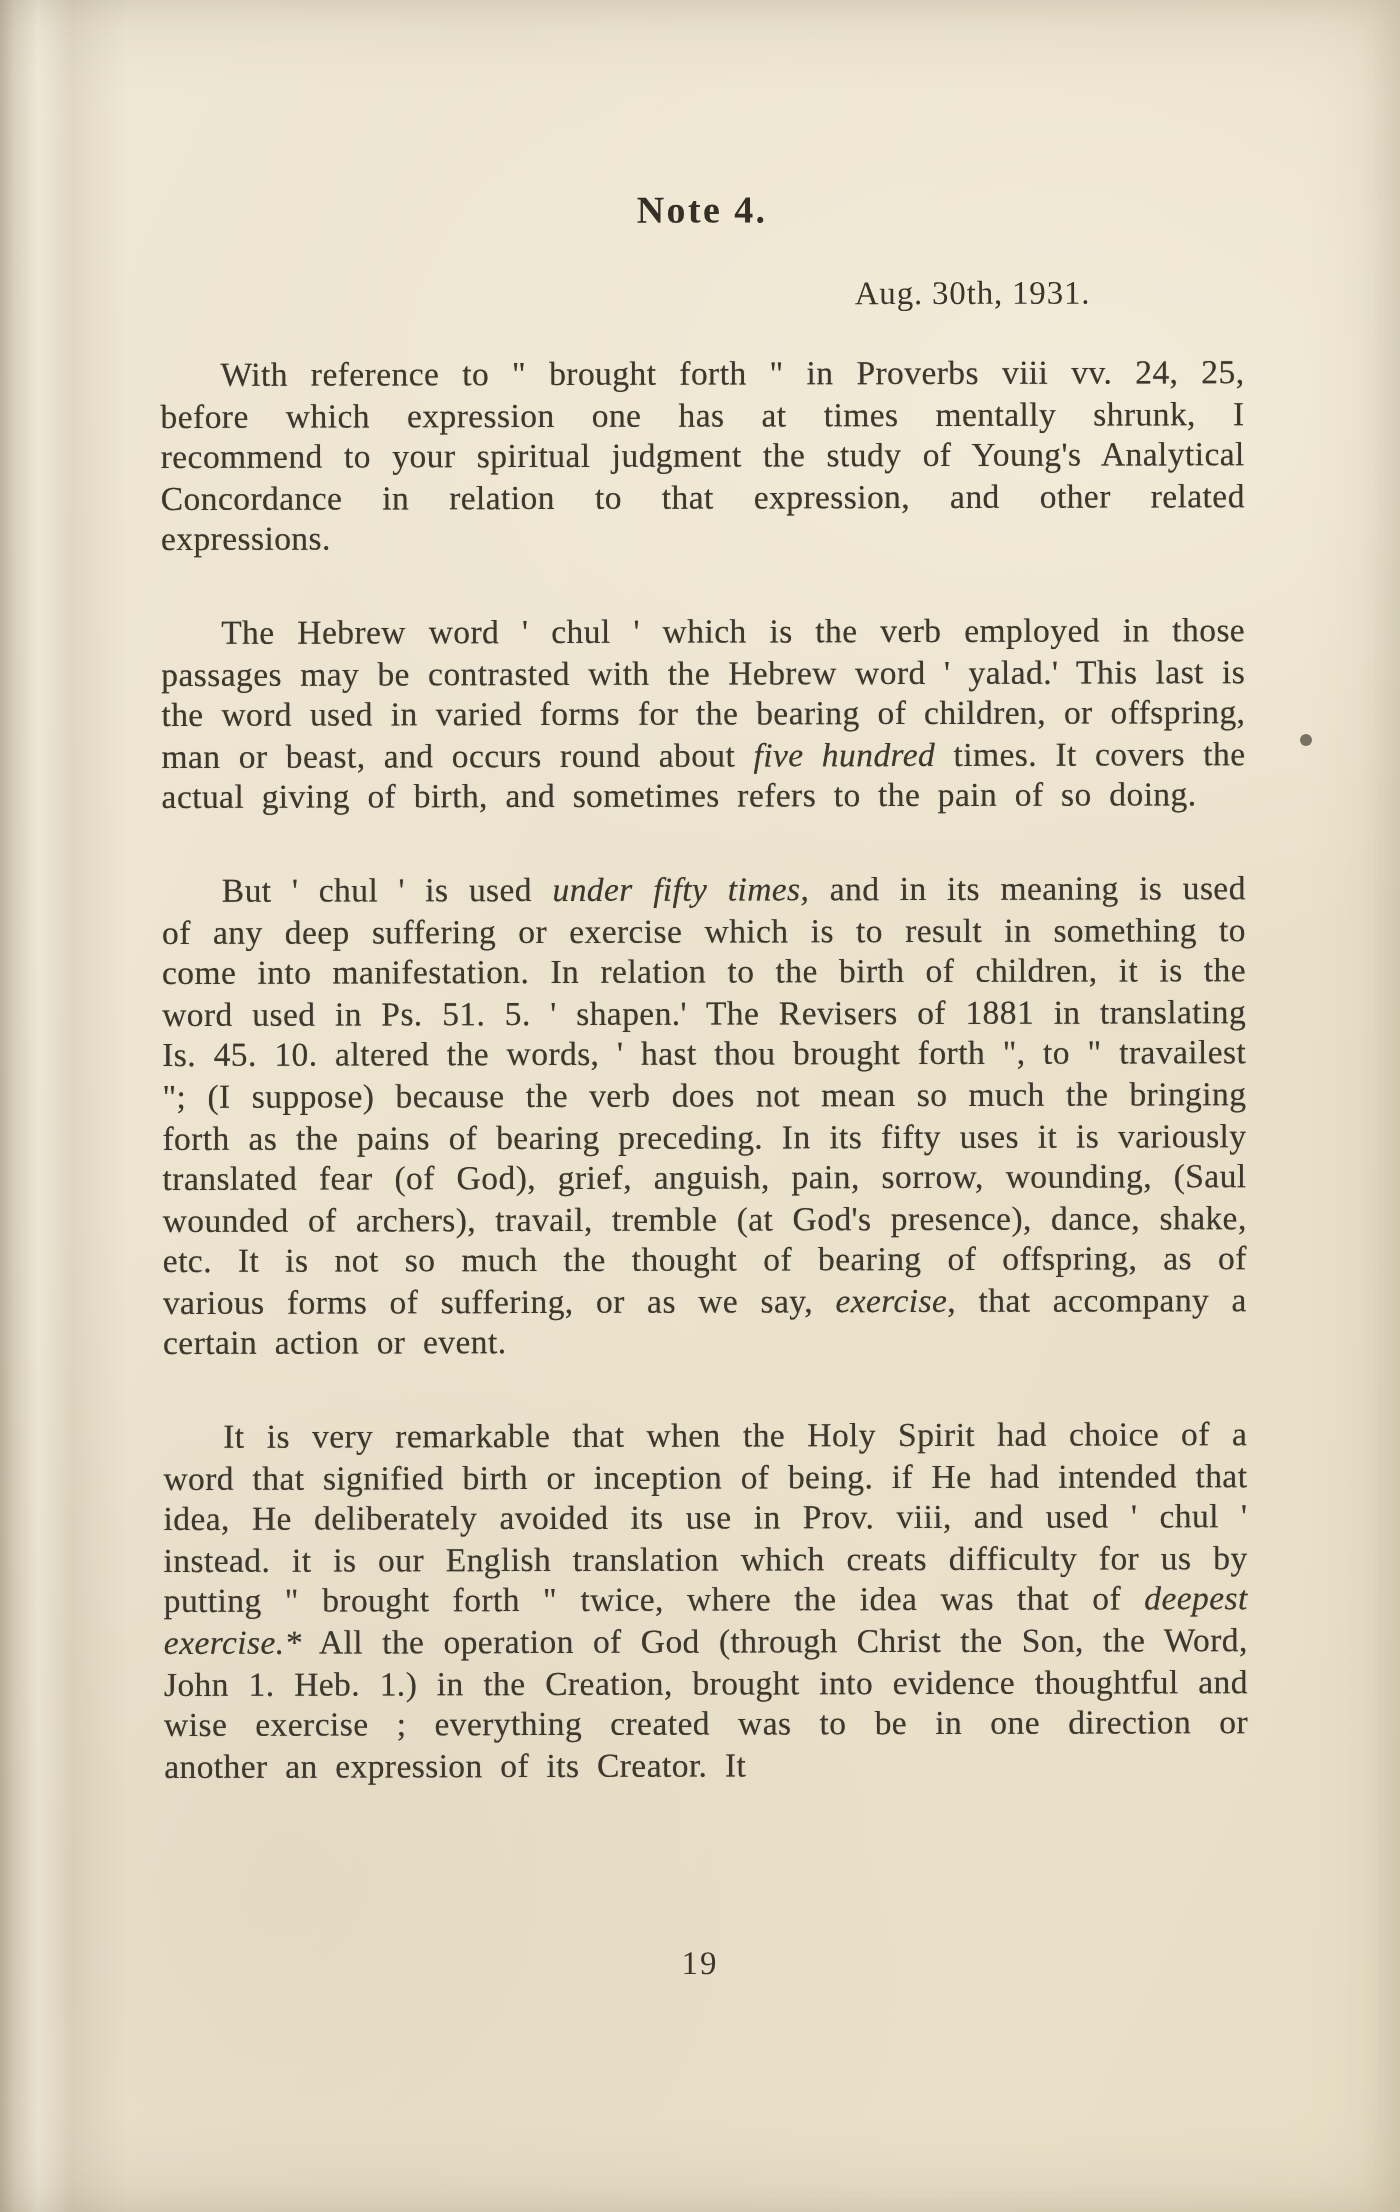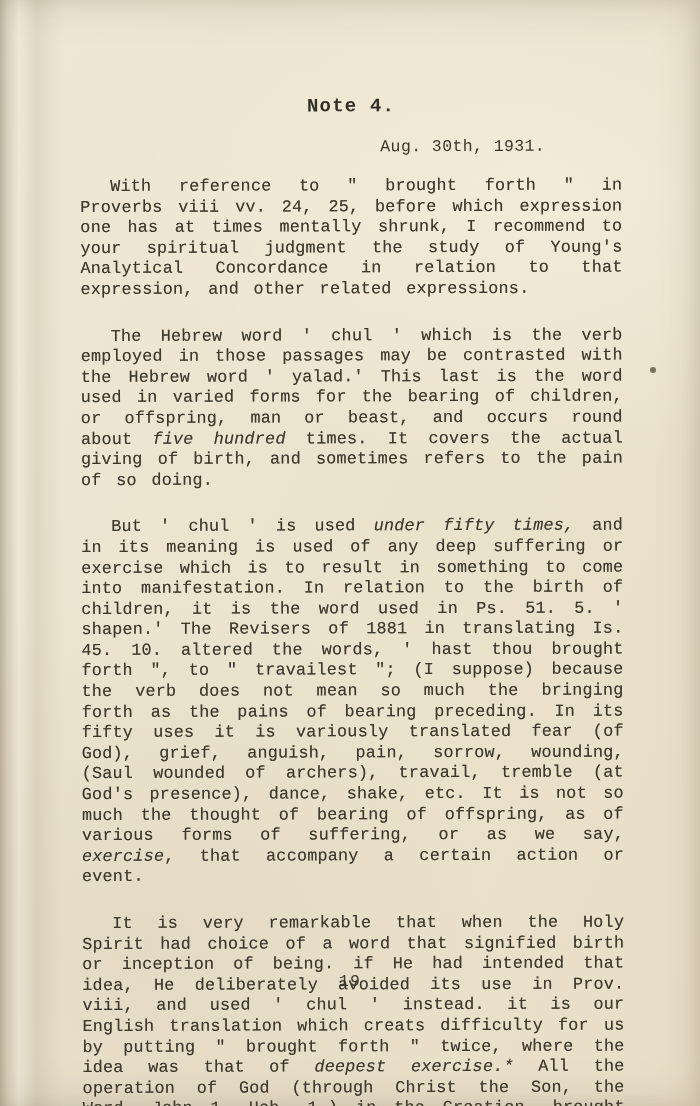--- a/index.html
+++ b/index.html
@@ -10,21 +10,21 @@
   .page {
     position: relative;
     width: 700px;
     height: 1106px;
     margin: 0;
     overflow: hidden;
     background:
       radial-gradient(ellipse 600px 400px at 78% 18%, rgba(255,252,240,0.35), rgba(255,252,240,0) 70%),
       radial-gradient(ellipse 500px 500px at 20% 85%, rgba(120,100,70,0.07), rgba(120,100,70,0) 70%),
       linear-gradient(115deg, #efe8d5 0%, #ece3ce 45%, #e8dec6 100%);
-    font-family: Liberation Mono, monospace;
+    font-family: Liberation Serif, serif;
     color: #3d382e;
   }
   .spine-shadow {
     position: absolute;
     left: 0; top: 0; bottom: 0;
     width: 64px;
     background: linear-gradient(90deg,
       rgba(85,75,55,0.25) 0px,
       rgba(110,98,72,0.10) 7px,
       rgba(255,255,248,0.30) 19px,

